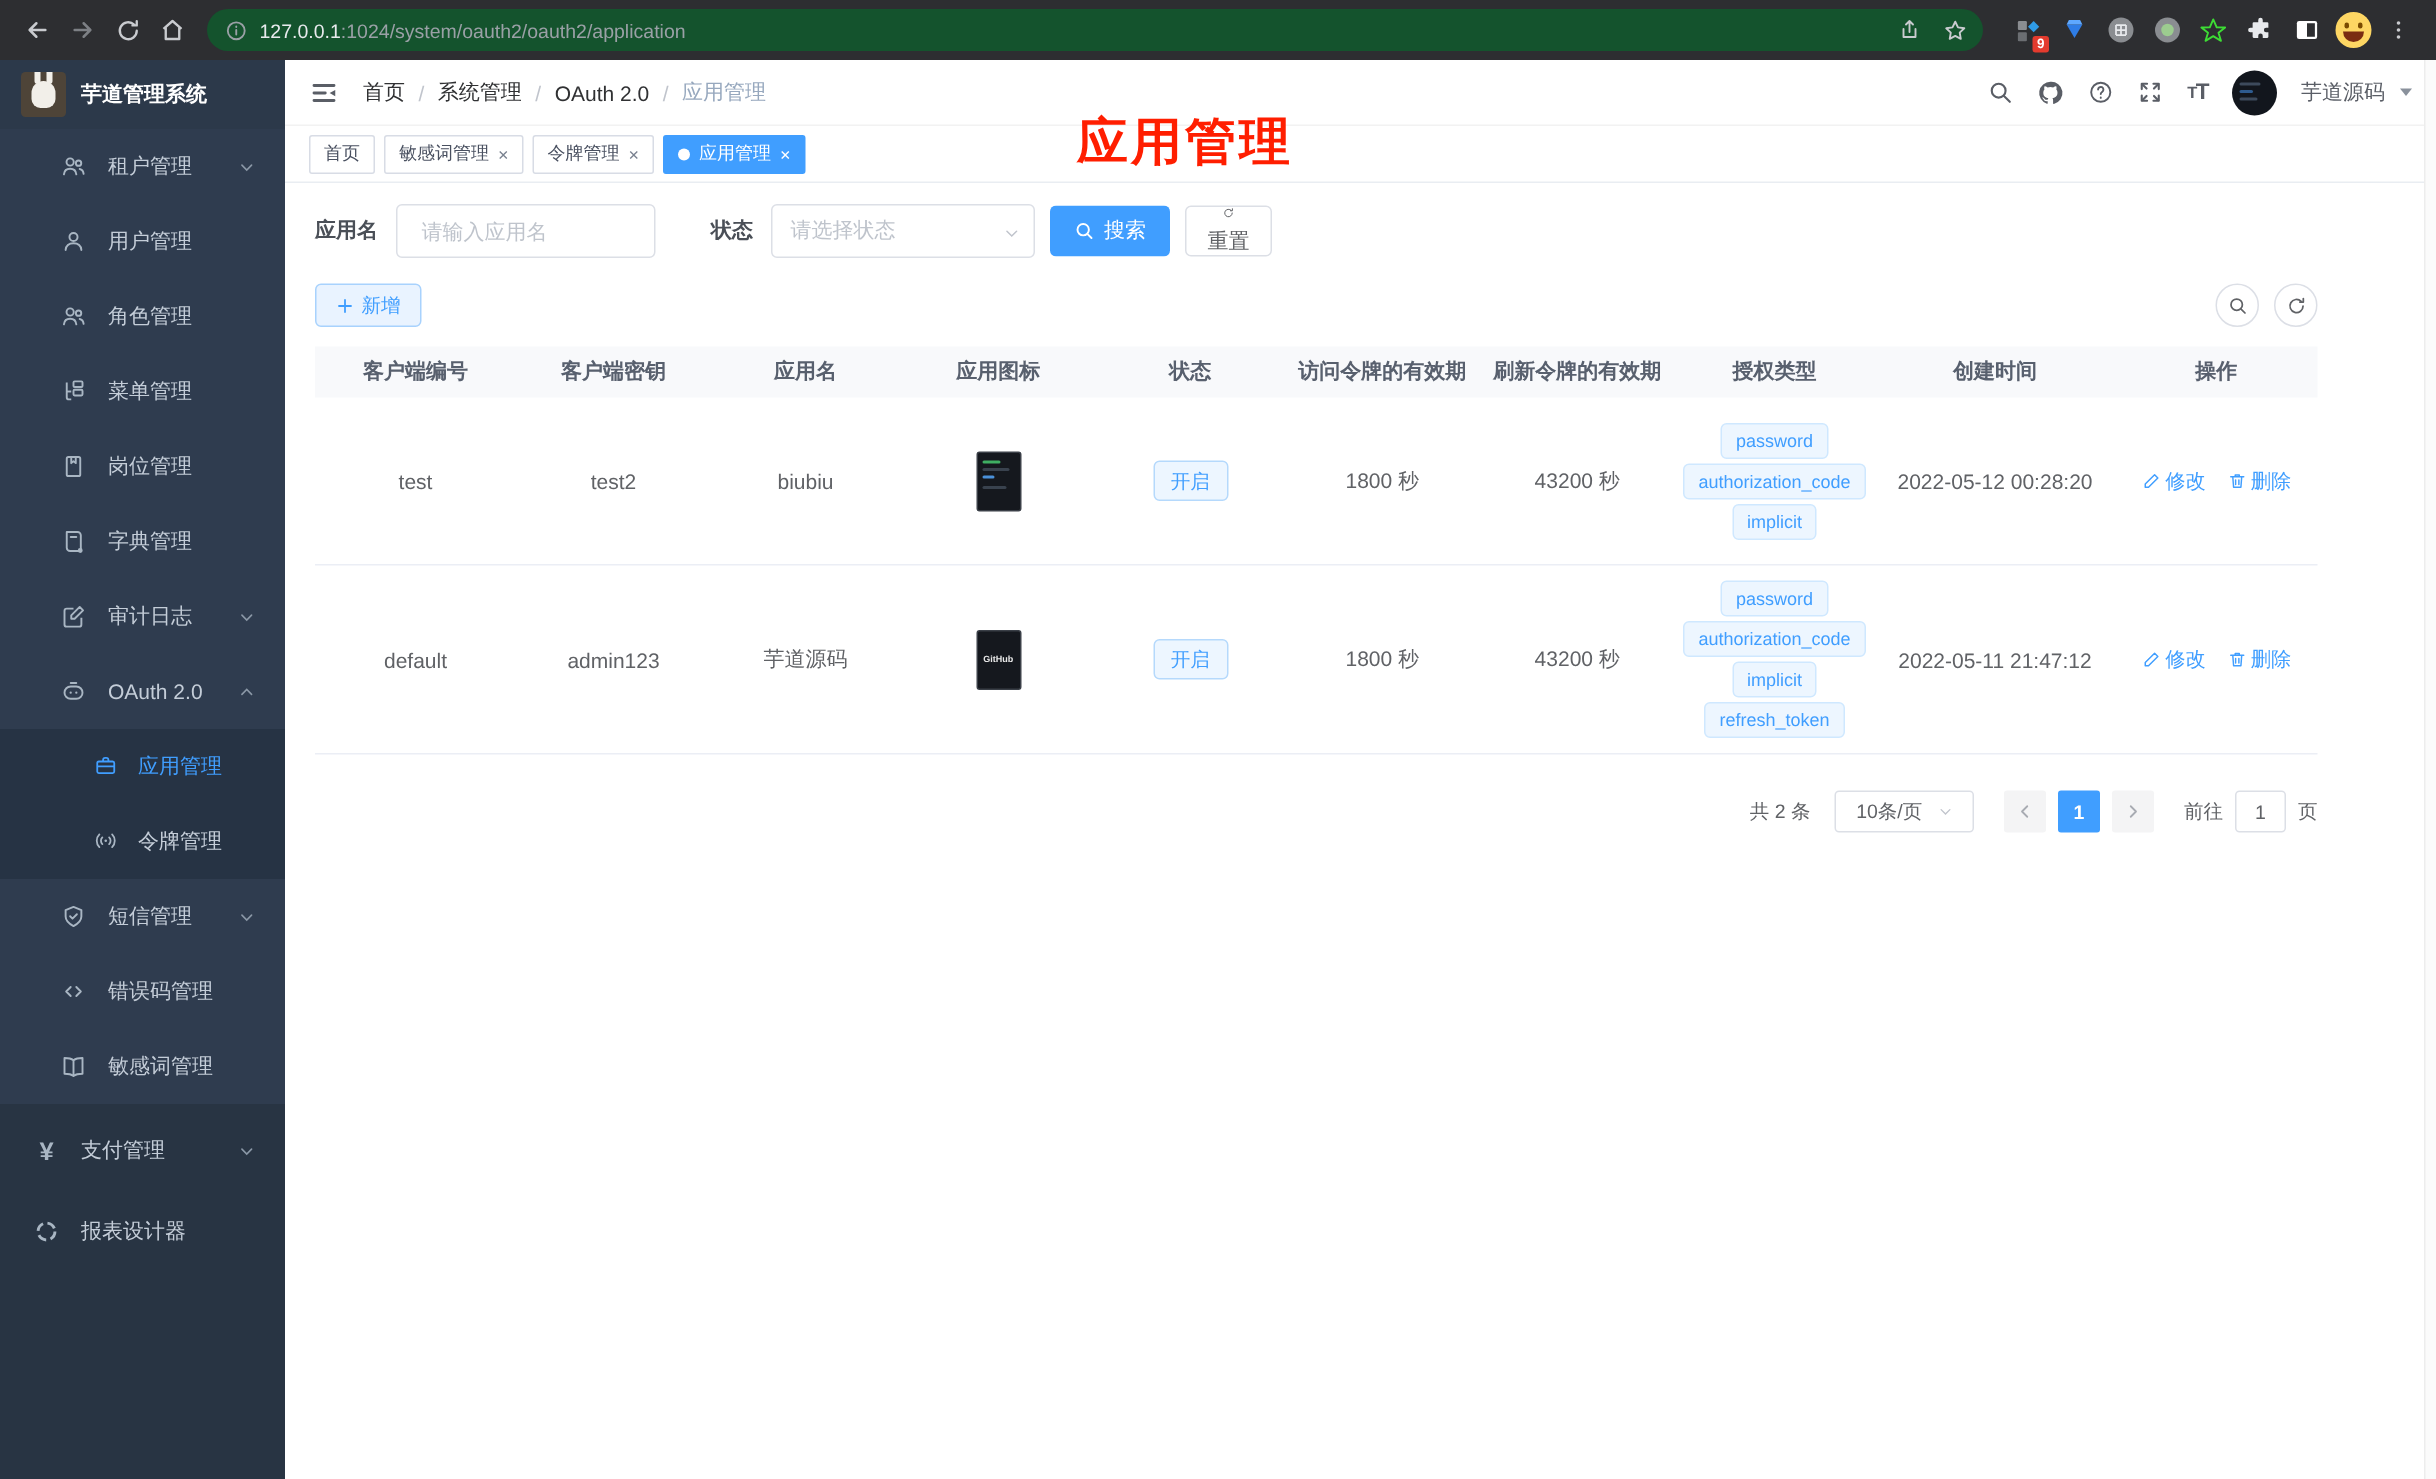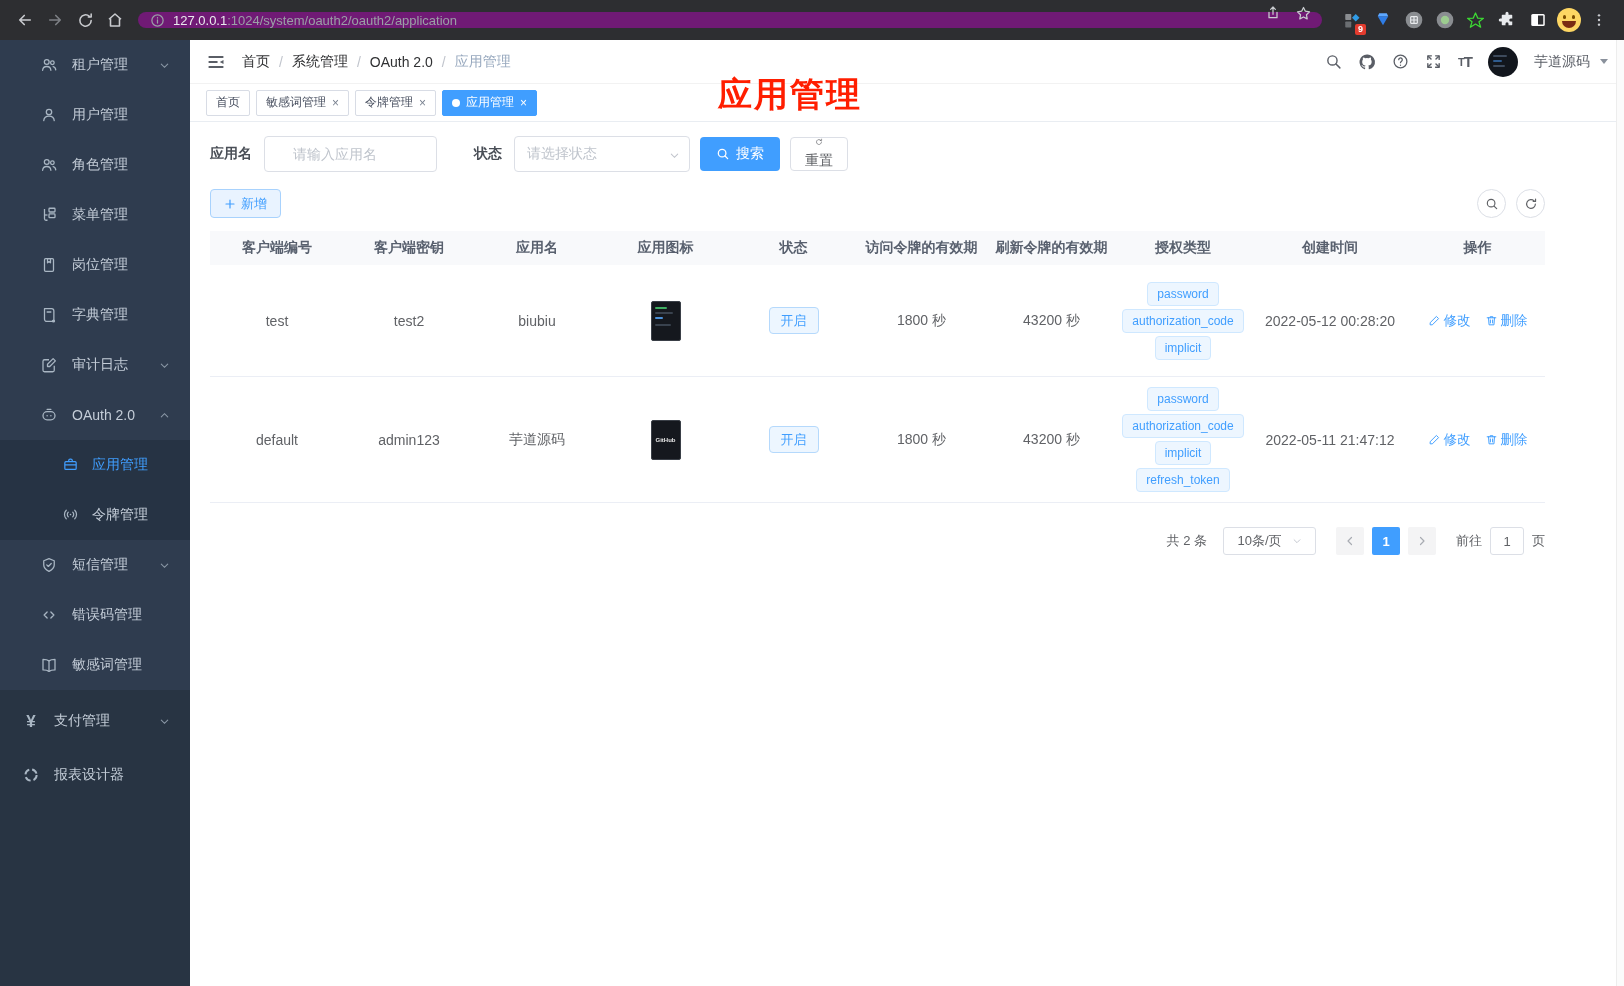--- a/index.html
+++ b/index.html
@@ -2,21 +2,21 @@
 <html><head>
 <meta charset="utf-8">
 <style>
   * { margin:0; padding:0; box-sizing:border-box; }
   html,body { width:1624px; height:986px; overflow:hidden; font-family:"Liberation Sans","DejaVu Sans",sans-serif; background:#fff; }
   svg { display:block; }
 
   
   .browser { height:40px; background:#2d2e31; display:flex; align-items:center; padding:0 10px; }
   .bicon { width:30px; height:30px; display:flex; align-items:center; justify-content:center; color:#c9cbcf; border-radius:50%; flex:0 0 auto; }
-  .urlbar { flex:1; height:16px; background:#701a75; border-radius:14px; margin:0 8px; display:flex; align-items:flex-end; padding:0 4px 0 12px; min-width:0; }
+  .urlbar { flex:1; height:28px; background:#14532d; border-radius:14px; margin:0 8px; display:flex; align-items:center; padding:0 4px 0 12px; min-width:0; }
   .urlbar .uicon { color:#9aa0a6; margin-right:8px; }
   .url { font-size:13px; color:#9aa0a6; white-space:nowrap; overflow:hidden; flex:1; }
   .url b { color:#e8eaed; font-weight:400; }
   .pillicons { display:flex; align-items:center; }
   .exts { display:flex; align-items:center; margin-left:6px; }
   .ext { width:31px; height:30px; display:flex; align-items:center; justify-content:center; position:relative; }
   .badge { position:absolute; right:1px; bottom:0; background:#e33b2e; color:#fff; font-size:9px; font-weight:700; padding:0 3px; border-radius:2px; line-height:11px; }
   .smiley { width:24px; height:24px; border-radius:50%; background:#fdd663; position:relative; }
   .smiley i { position:absolute; width:3px; height:4px; background:#7a4b00; border-radius:2px; top:7px; }
   .smiley i.l{left:6px} .smiley i.r{right:6px}
@@ -67,21 +67,21 @@
   .tag-v .x { font-size:12px; color:#7a8290; line-height:1; }
   .tag-v.active { background:#409eff; border-color:#409eff; color:#fff; }
   .tag-v.active .x { color:#fff; }
   .dot { width:8px; height:8px; border-radius:50%; background:#fff; }
 
   .annotation { position:absolute; left:528px; top:32px; font-size:34px; font-weight:700; color:#ff1e00; z-index:6; letter-spacing:2px; pointer-events:none; }
 
   .content { padding:14px 0 0 20px; width:1355px; }
   .filter-row { display:flex; align-items:center; margin-bottom:17px; }
   .flabel { font-size:14px; color:#4a4f57; font-weight:700; margin-right:12px; white-space:nowrap; }
-  .finput { width:173px; height:36px; border:1px solid #dcdfe6; border-radius:4px; padding:0 28px; font-size:14px; color:#737373; outline:none; font-family:inherit; }
+  .finput { width:173px; height:36px; border:1px solid #dcdfe6; border-radius:4px; padding:0 16px; font-size:14px; color:#737373; outline:none; font-family:inherit; }
   .finput::placeholder { color:#bfc4cc; }
   .fselect { width:176px; height:36px; border:1px solid #dcdfe6; border-radius:4px; padding:0 26px 0 12px; font-size:14px; color:#bfc4cc; display:flex; align-items:center; position:relative; margin-right:10px; cursor:pointer; }
   .fselect .chev { position:absolute; right:9px; top:13px; color:#c0c4cc; }
   .gap36 { width:37px; }
   .btn { height:34px; border-radius:4px; font-size:14px; display:inline-flex; align-items:center; justify-content:center; gap:6px; cursor:pointer; border:1px solid transparent; font-family:inherit; }
   .btn-primary { background:#409eff; color:#fff; padding:0 15px; }
   .btn-plainwhite { background:#fff; border-color:#dcdfe6; color:#606266; padding:0 14px; margin-left:10px;flex-direction:column; }
   .toolbar-row { display:flex; align-items:center; justify-content:space-between; margin-bottom:13px; width:1335px; }
   .btn-add { height:29px; background:#e9f3ff; border:1px solid #a8d2fd; color:#409eff; border-radius:4px; padding:0 13px; font-size:13px; display:inline-flex; align-items:center; gap:5px; cursor:pointer; }
   .circle-btns { display:flex; gap:10px; }
@@ -227,20 +227,28 @@
           <circle cx="12" cy="12" r="1.8"></circle>
           <circle cx="12" cy="19" r="1.8"></circle>
         </svg>
       </div>
   </div>
 </div>
 
 <div class="app">
 
   <div class="sidebar">
+    <div class="logo-row">
+      <span class="logo-img">
+          <i class="e1"></i>
+          <i class="e2"></i>
+          <b></b>
+        </span>
+      <span class="logo-title">芋道管理系统</span>
+    </div>
     <div class="menu">
 
       <div class="mi">
         <span class="ic">
             <svg viewBox="0 0 24 24" width="18" height="18" fill="none" stroke="currentColor" stroke-width="1.7" stroke-linecap="round">
               <circle cx="9" cy="8" r="3.2"></circle>
               <path d="M3.5 19c.3-3.2 2.6-5 5.5-5s5.2 1.8 5.5 5"></path>
               <circle cx="16.5" cy="9" r="2.4"></circle>
               <path d="M17.5 14.2c2 .4 3.2 1.9 3.5 4.3"></path>
             </svg>

